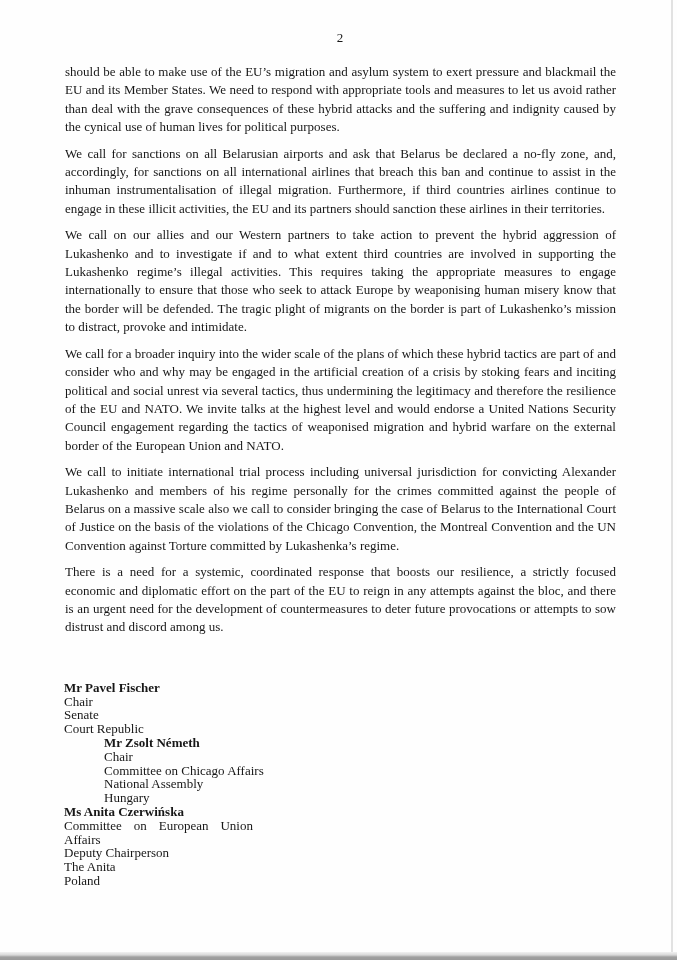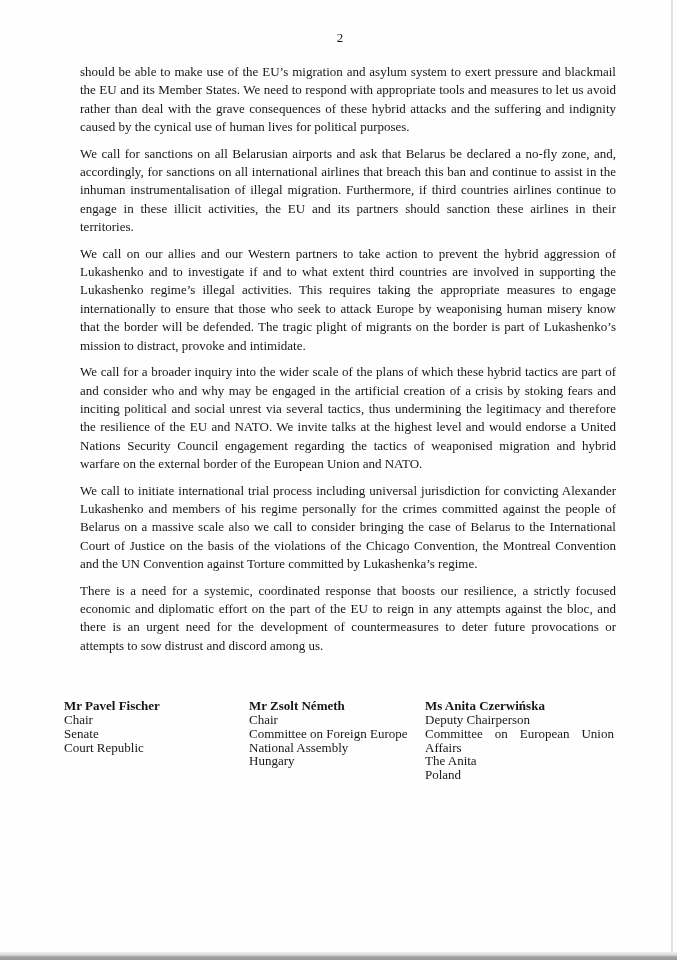--- a/index.html
+++ b/index.html
@@ -44,37 +44,38 @@
     top: 30px;
     width: 552px;
   }
   .page-number {
     text-align: center;
     font-size: 13px;
     line-height: 16px;
     margin-bottom: 17px;
   }
   p.body-par {
-    margin: 0 0 8px 16px;
+    margin: 0 0 8px 1px;
     font-size: 13px;
     line-height: 18.4px;
     text-align: justify;
     text-justify: inter-word;
   }
   .signatures {
     display: flex;
     margin-top: 44px;
     font-size: 13px;
     line-height: 13.8px;
+    flex-direction: column;
   }
   .sig-col {
     box-sizing: border-box;
   }
   .sig-col-1 { width: 185px; padding-right: 12px; }
-  .sig-col-2 { width: 176px; padding-right: 12px; }
+  .sig-col-2 { width: 176px; padding-right: 12px; margin-left: 40px; }
   .sig-col-3 { width: 189px; font-family: Liberation Serif, serif; }
   .sig-name { font-weight: bold; }
   .sig-line { display: block; }
   .sig-col-3 .sig-committee { text-align: justify; text-justify: inter-word; }
 </style>
 </head>
 <body>
 
 <div class="page">
 
@@ -94,29 +95,29 @@
       <div class="sig-col sig-col-1">
         <span class="sig-line sig-name">Mr Pavel Fischer</span>
         <span class="sig-line">Chair</span>
         <span class="sig-line">Senate</span>
         <span class="sig-line">Court Republic</span>
       </div>
 
       <div class="sig-col sig-col-2">
         <span class="sig-line sig-name">Mr Zsolt Németh</span>
         <span class="sig-line">Chair</span>
-        <span class="sig-line sig-committee">Committee on Foreign Europe</span>
+        <span class="sig-line sig-committee">Committee on Chicago Affairs</span>
         <span class="sig-line">National Assembly</span>
         <span class="sig-line">Hungary</span>
       </div>
 
       <div class="sig-col sig-col-3">
         <span class="sig-line sig-name">Ms Anita Czerwińska</span>
+        <span class="sig-line sig-committee">Committee on European Union Affairs</span>
         <span class="sig-line">Deputy Chairperson</span>
-        <span class="sig-line sig-committee">Committee on European Union Affairs</span>
         <span class="sig-line">The Anita</span>
         <span class="sig-line">Poland</span>
       </div>
 
     </div>
   </div>
 
   <div class="edge-right"></div>
   <div class="edge-bottom"></div>
 </div>

